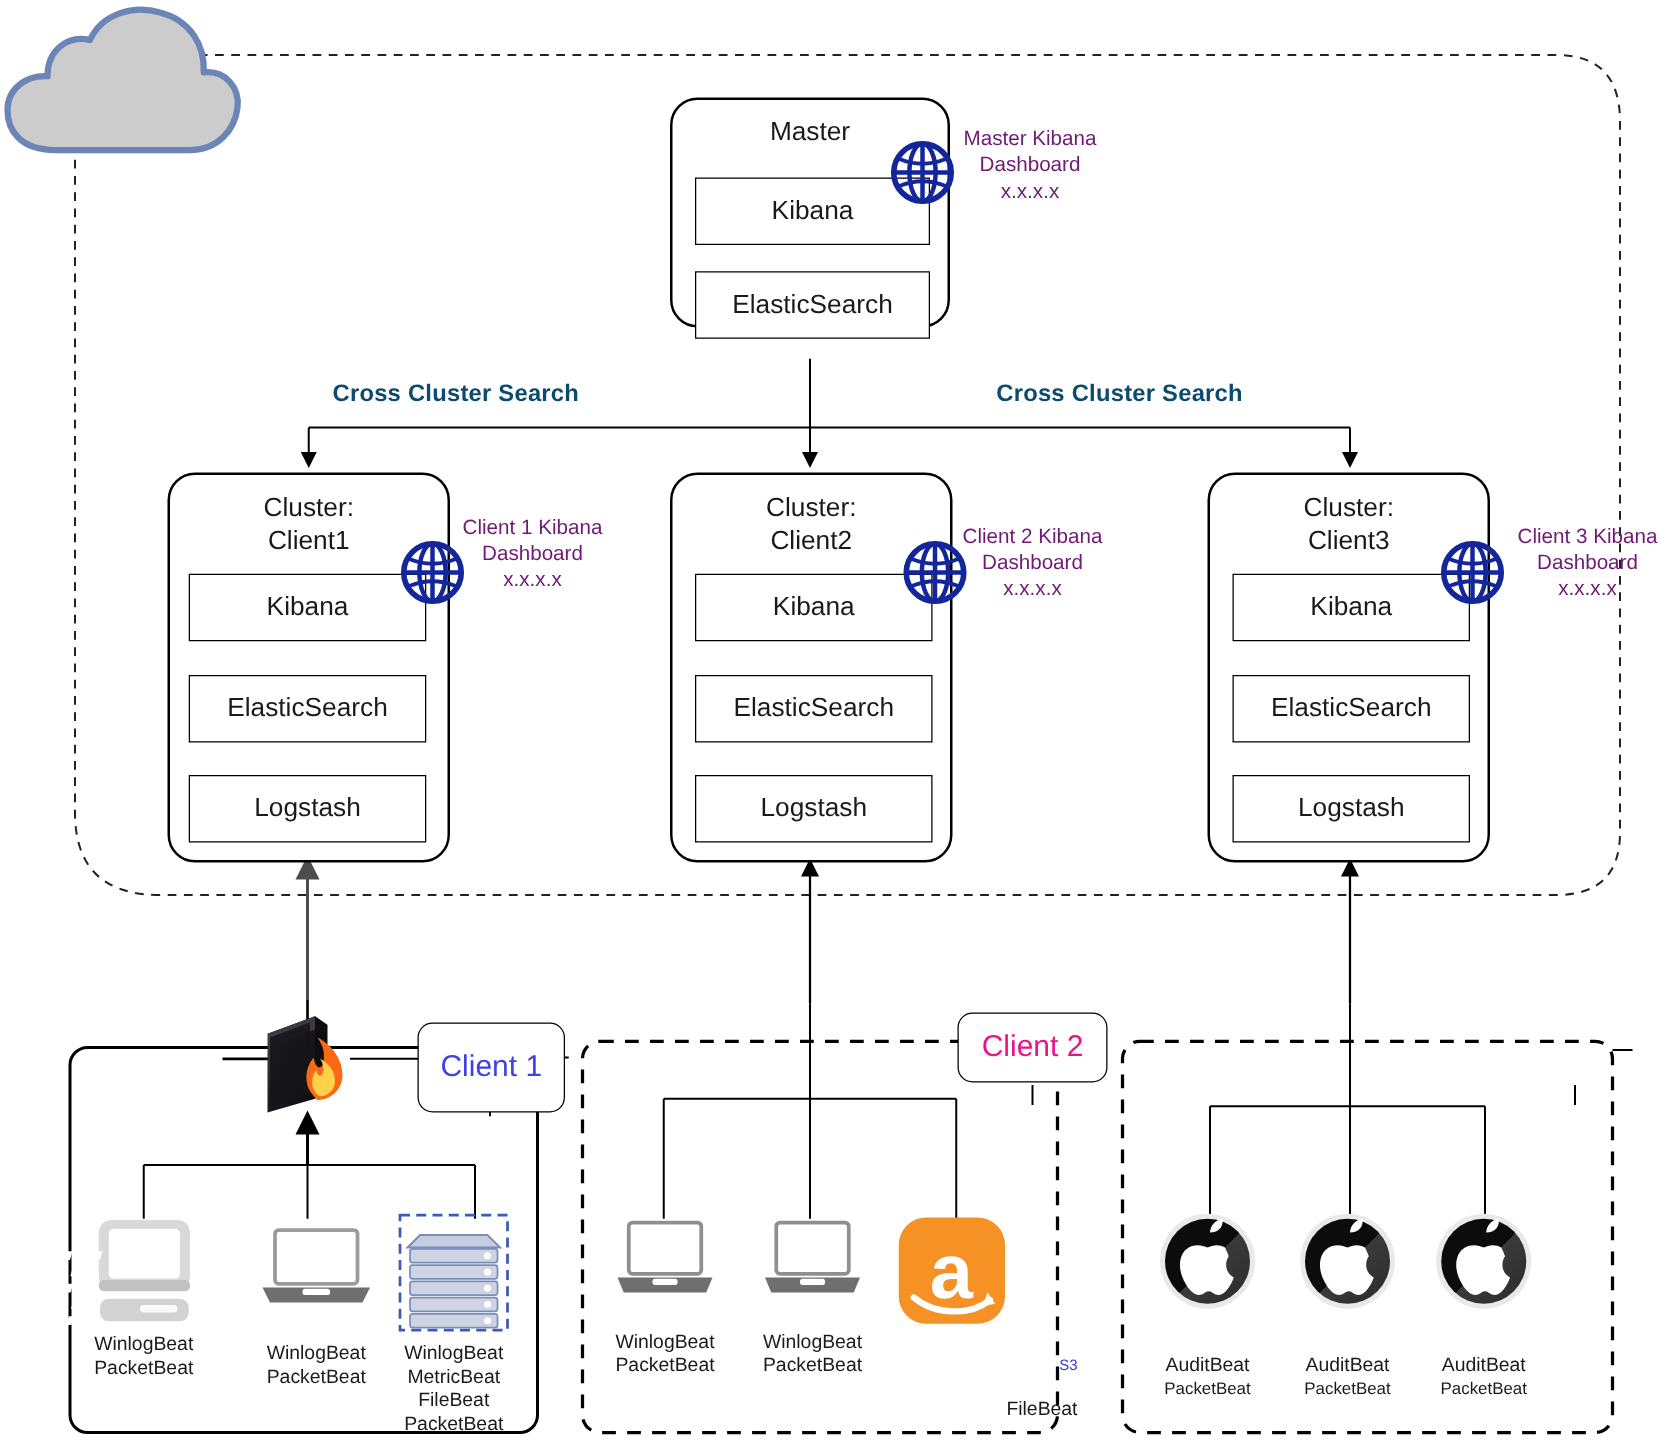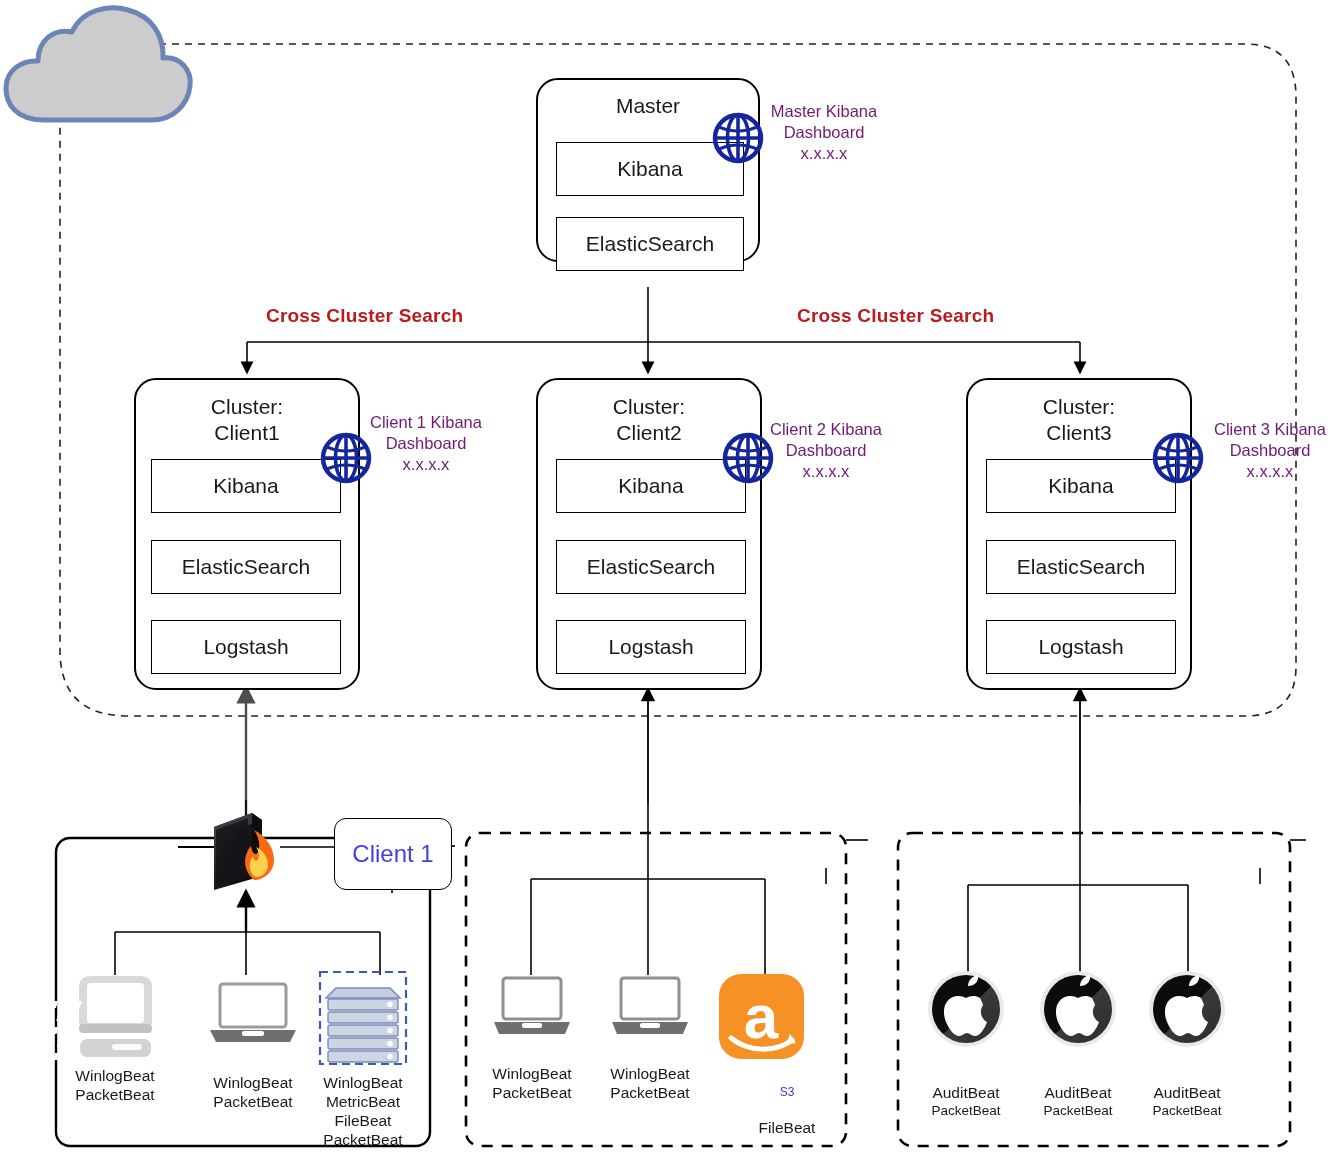--- a/index.html
+++ b/index.html
@@ -26,21 +26,21 @@
   .dash-note{
     position:absolute;font-size:16.5px;line-height:21px;color:#701a75;
     text-align:center;white-space:pre-line;
   }
 
   
   .globe{position:absolute;width:52px;height:52px;}
 
   
   .ccs{
-    position:absolute;color:#b91c1c;font-weight:bold;font-size:19px;
+    position:absolute;color:#0c4a6e;font-weight:bold;font-size:19px;
     letter-spacing:.2px;white-space:nowrap;
   }
 
   
   .client-tag{
     position:absolute;border:1.6px solid #000;border-radius:12px;background:#fff;
     display:flex;align-items:center;justify-content:center;
     font-size:24px;box-sizing:border-box;
   }
 
@@ -343,35 +343,36 @@
       <line x1="3" y1="26" x2="49" y2="26" stroke="#13269b" stroke-width="3.6"></line>
       <path d="M7 15 Q26 23 45 15" fill="none" stroke="#13269b" stroke-width="3.2"></path>
       <path d="M7 37 Q26 29 45 37" fill="none" stroke="#13269b" stroke-width="3.2"></path>
     </svg>
   </div>
   <div class="dash-note" style="left:1196px;top:419px;width:124px;margin-left:12px;">Client 3 Kibana
 Dashboard
 x.x.x.x</div>
 
   <div class="client-tag" style="left:334px;top:818px;width:118px;height:72px;color:#4040e8;">Client 1</div>
+  <div class="client-tag" style="left:766px;top:810px;width:120px;height:56px;color:#ee1289;">Client 2</div>
 
   <div class="cap" style="left:56px;top:1066px;width:118px;">WinlogBeat
 PacketBeat</div>
   <div class="cap" style="left:194px;top:1073px;width:118px;">WinlogBeat
 PacketBeat</div>
   <div class="cap" style="left:304px;top:1073px;width:118px;">WinlogBeat
 MetricBeat
 FileBeat
 PacketBeat</div>
 
   <div class="cap" style="left:473px;top:1064px;width:118px;">WinlogBeat
 PacketBeat</div>
   <div class="cap" style="left:591px;top:1064px;width:118px;">WinlogBeat
 PacketBeat</div>
-  <div class="cap" style="left:728px;top:1066px;width:118px;">
+  <div class="cap" style="left:744px;top:1066px;width:118px;text-align:right;">
     <span class="s3">S3</span>
     <span>FileBeat</span>
   </div>
 
   <div class="cap" style="left:907px;top:1064px;width:118px;">
     <span>AuditBeat</span>
     <span class="cap small2" style="position:static;display:block;">PacketBeat</span>
   </div>
   <div class="cap" style="left:1019px;top:1064px;width:118px;">
     <span>AuditBeat</span>

